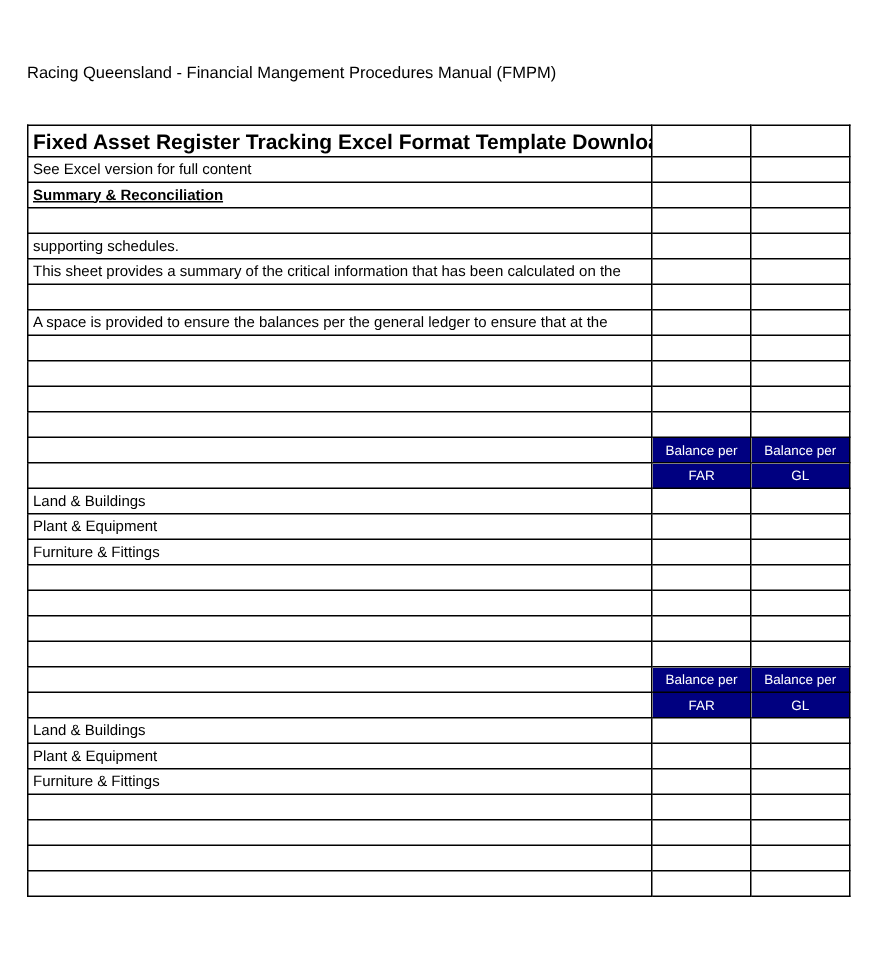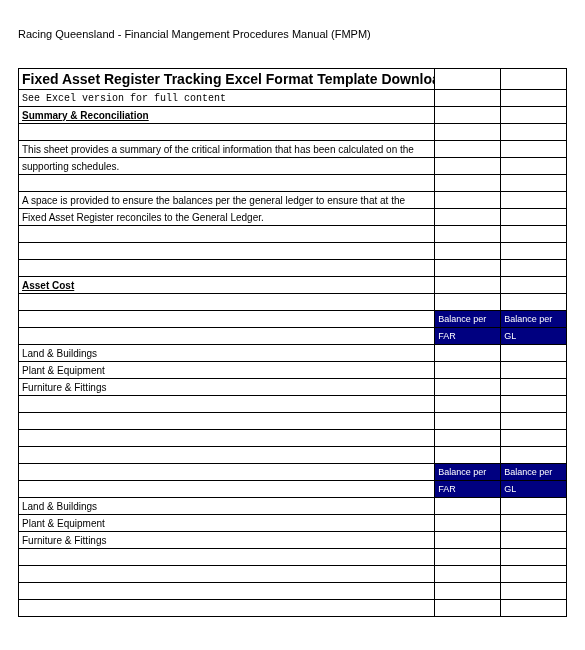--- a/index.html
+++ b/index.html
@@ -4,21 +4,21 @@
 <style>
   * { box-sizing: border-box; margin: 0; padding: 0; }
   body {
     font-family: Arial, sans-serif;
     background: #fff;
     width: 585px;
     height: 650px;
     overflow: hidden;
   }
   .page {
-    padding: 28px 18px 0 18px;
+    padding: 43px 18px 0 18px;
   }
   .header {
     font-size: 11px;
     color: #000;
     margin-bottom: 28px;
   }
   table {
     border-collapse: collapse;
     width: 100%;
     table-layout: fixed;
@@ -35,32 +35,31 @@
   td.main { width: 392px; }
   td.col1 { width: 62px; }
   td.col2 { width: 62px; }
   .title td.main {
     font-size: 14px;
     font-weight: bold;
     padding: 2px 3px;
   }
   .subtitle td.main {
     font-size: 10px;
-    font-family: Liberation Mono, monospace;
   }
   .section td.main {
     font-weight: bold;
     text-decoration: underline;
     font-size: 10px;
   }
   .balance-header td.col1,
   .balance-header td.col2 {
     background: #000080;
     color: #fff;
-    text-align: left;
+    text-align: center;
     font-size: 9px;
     height: 14px;
     line-height: 12px;
   }
   .balance-header td.main {
     
   }
 </style>
 </head>
 <body>
@@ -90,65 +89,55 @@
       <td class="main">Summary &amp; Reconciliation</td>
       <td class="col1"></td>
       <td class="col2"></td>
     </tr>
     <tr>
       <td class="main"></td>
       <td class="col1"></td>
       <td class="col2"></td>
     </tr>
     <tr>
+      <td class="main">supporting schedules.</td>
+      <td class="col1"></td>
+      <td class="col2"></td>
+    </tr>
+    <tr>
       <td class="main">This sheet provides a summary of the critical information that has been calculated on the</td>
       <td class="col1"></td>
       <td class="col2"></td>
     </tr>
     <tr>
-      <td class="main">supporting schedules.</td>
-      <td class="col1"></td>
-      <td class="col2"></td>
-    </tr>
-    <tr>
       <td class="main"></td>
       <td class="col1"></td>
       <td class="col2"></td>
     </tr>
     <tr>
       <td class="main">A space is provided to ensure the balances per the general ledger to ensure that at the</td>
       <td class="col1"></td>
       <td class="col2"></td>
     </tr>
     <tr>
-      <td class="main">Fixed Asset Register reconciles to the General Ledger.</td>
-      <td class="col1"></td>
-      <td class="col2"></td>
-    </tr>
-    <tr>
-      <td class="main"></td>
-      <td class="col1"></td>
-      <td class="col2"></td>
-    </tr>
-    <tr>
-      <td class="main"></td>
-      <td class="col1"></td>
-      <td class="col2"></td>
-    </tr>
-    <tr>
-      <td class="main"></td>
-      <td class="col1"></td>
-      <td class="col2"></td>
-    </tr>
-
-    <tr class="section">
-      <td class="main">Asset Cost</td>
-      <td class="col1"></td>
-      <td class="col2"></td>
-    </tr>
+      <td class="main"></td>
+      <td class="col1"></td>
+      <td class="col2"></td>
+    </tr>
+    <tr>
+      <td class="main"></td>
+      <td class="col1"></td>
+      <td class="col2"></td>
+    </tr>
+    <tr>
+      <td class="main"></td>
+      <td class="col1"></td>
+      <td class="col2"></td>
+    </tr>
+
     <tr>
       <td class="main"></td>
       <td class="col1"></td>
       <td class="col2"></td>
     </tr>
     <tr class="balance-header">
       <td class="main"></td>
       <td class="col1">Balance per</td>
       <td class="col2">Balance per</td>
     </tr>

